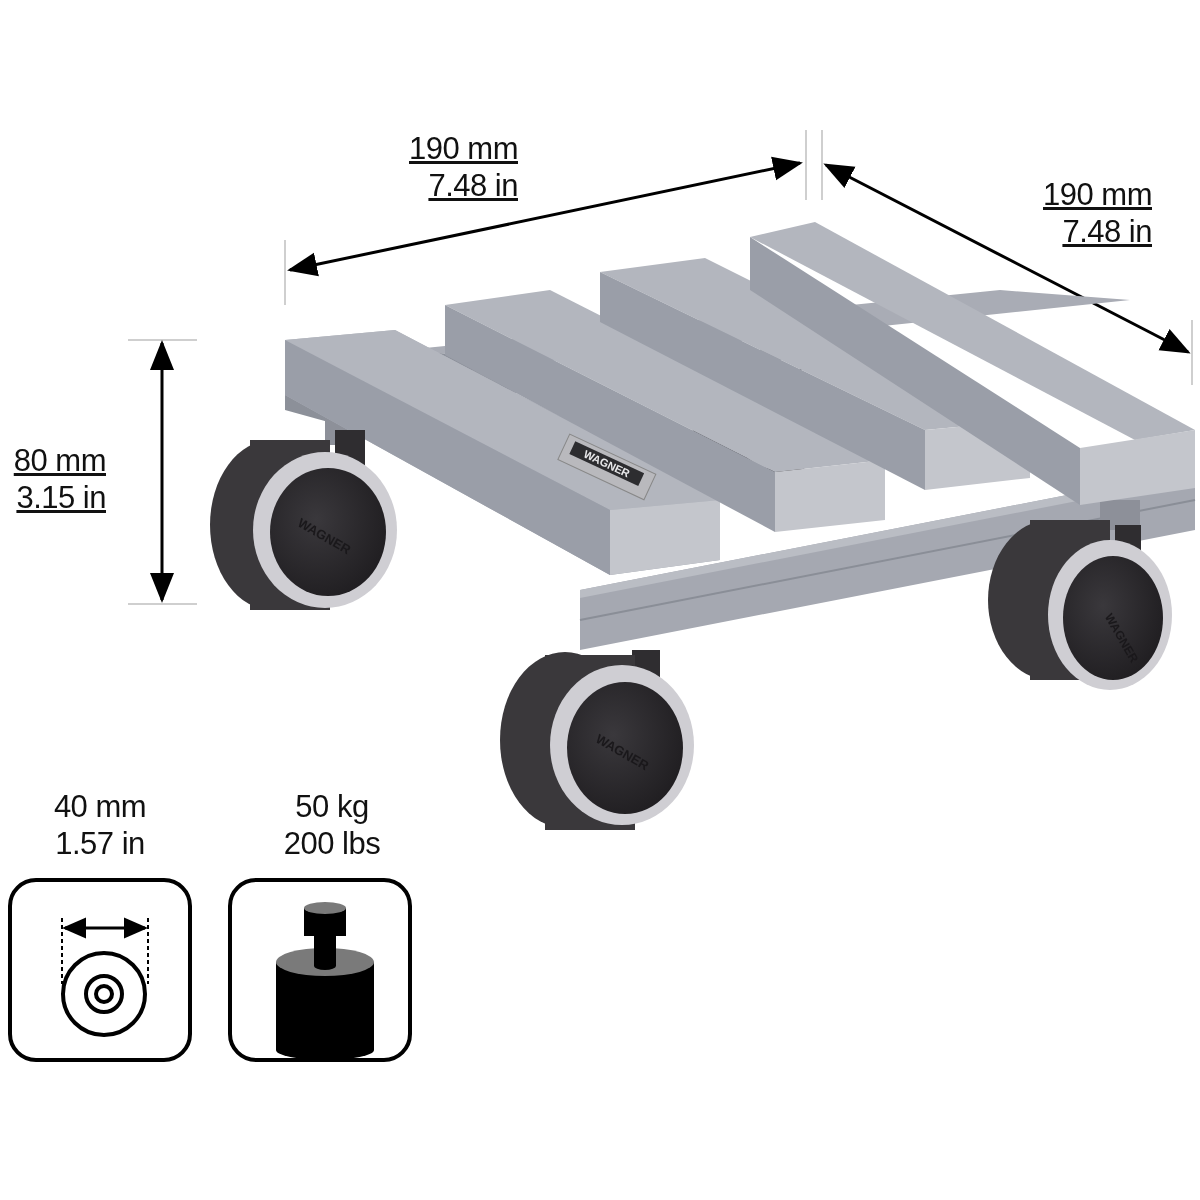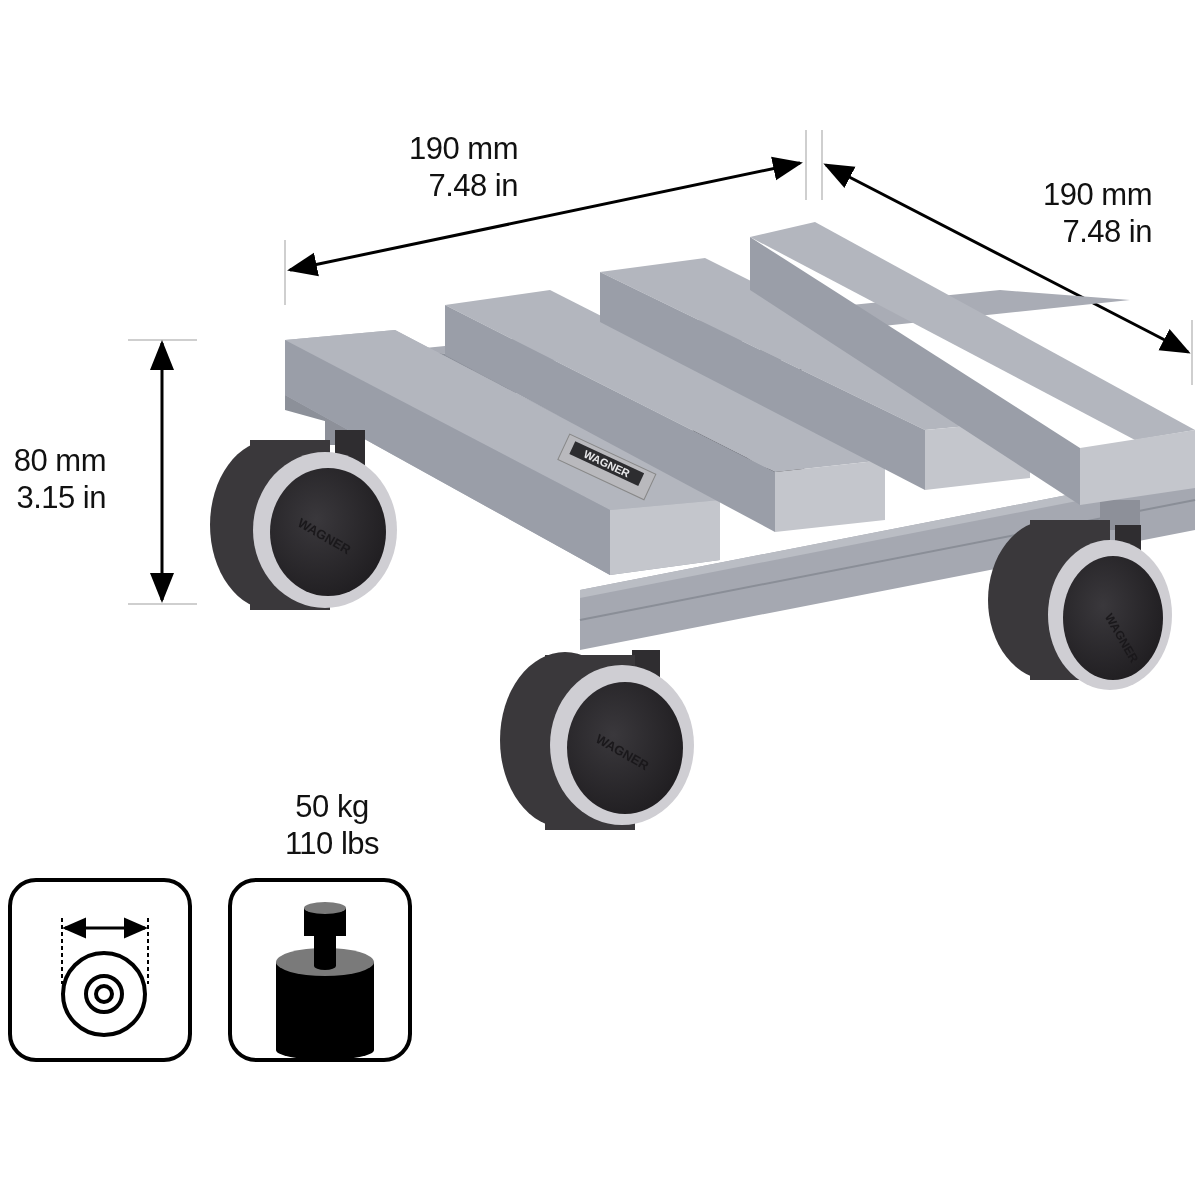--- a/index.html
+++ b/index.html
@@ -1,21 +1,21 @@
 <!DOCTYPE html>
 <html><head>
 <meta charset="utf-8">
 <style>
   html, body { margin: 0; padding: 0; background: #ffffff; }
   body { width: 1200px; height: 1200px; position: relative; overflow: hidden;
          font-family: "Liberation Sans", "DejaVu Sans", sans-serif; color: #111; }
   .dim-label { position: absolute; font-size: 31px; line-height: 37px; letter-spacing: -0.5px; color: #111; }
   .dim-label div { white-space: nowrap; }
   .center { text-align: center; }
-  .right { text-align: right; }
+  .right { text-align: right; text-decoration: underline; }
   svg.stage { position: absolute; left: 0; top: 0; }
   .icon-box { position: absolute; width: 184px; height: 184px; border: 4px solid #000;
               border-radius: 28px; background: #fff; box-sizing: border-box; }
   .icon-box svg { position: absolute; left: 0; top: 0; }
 </style>
 </head>
 <body>
 
 <svg class="stage" width="1200" height="1200" viewBox="0 0 1200 1200">
   <defs>
@@ -145,40 +145,42 @@
   <div>190 mm</div>
   <div>7.48 in</div>
 </div>
 
 <div class="dim-label right" style="left:-30px; top:442px; width:136px;">
   <div>80 mm</div>
   <div>3.15 in</div>
 </div>
 
 <div class="dim-label center" style="left:8px; top:788px; width:184px;">
+  <div>40 mm</div>
+  <div>1.57 in</div>
 </div>
 <div class="icon-box" style="left:8px; top:878px;">
   <svg width="184" height="184" viewBox="0 0 184 184">
     <defs>
       <marker id="arrowS" markerWidth="8" markerHeight="8" refX="7" refY="4" orient="auto-start-reverse">
         <path d="M0,0.5 L8,4 L0,7.5 Z" fill="#000"></path>
       </marker>
     </defs>
     <line x1="50" y1="36" x2="50" y2="102" stroke="#000" stroke-width="2" stroke-dasharray="4,3"></line>
     <line x1="136" y1="36" x2="136" y2="102" stroke="#000" stroke-width="2" stroke-dasharray="4,3"></line>
     <line x1="53" y1="46" x2="133" y2="46" stroke="#000" stroke-width="3" marker-start="url(#arrowS)" marker-end="url(#arrowS)"></line>
     <circle cx="92" cy="112" r="41" fill="none" stroke="#000" stroke-width="4"></circle>
     <circle cx="92" cy="112" r="18" fill="none" stroke="#000" stroke-width="4"></circle>
     <circle cx="92" cy="112" r="8" fill="none" stroke="#000" stroke-width="4"></circle>
   </svg>
 </div>
 
 <div class="dim-label center" style="left:240px; top:788px; width:184px;">
   <div>50 kg</div>
-  <div>110 lbs</div>
+  <div>200 lbs</div>
 </div>
 <div class="icon-box" style="left:228px; top:878px;">
   <svg width="184" height="184" viewBox="0 0 184 184">
 
     <rect x="72" y="26" width="42" height="28" fill="#000"></rect>
     <ellipse cx="93" cy="26" rx="21" ry="6" fill="#7a7a7a"></ellipse>
 
     <rect x="44" y="80" width="98" height="88" fill="#000"></rect>
     <ellipse cx="93" cy="168" rx="49" ry="10" fill="#000"></ellipse>
     <ellipse cx="93" cy="80" rx="49" ry="14" fill="#7a7a7a"></ellipse>

